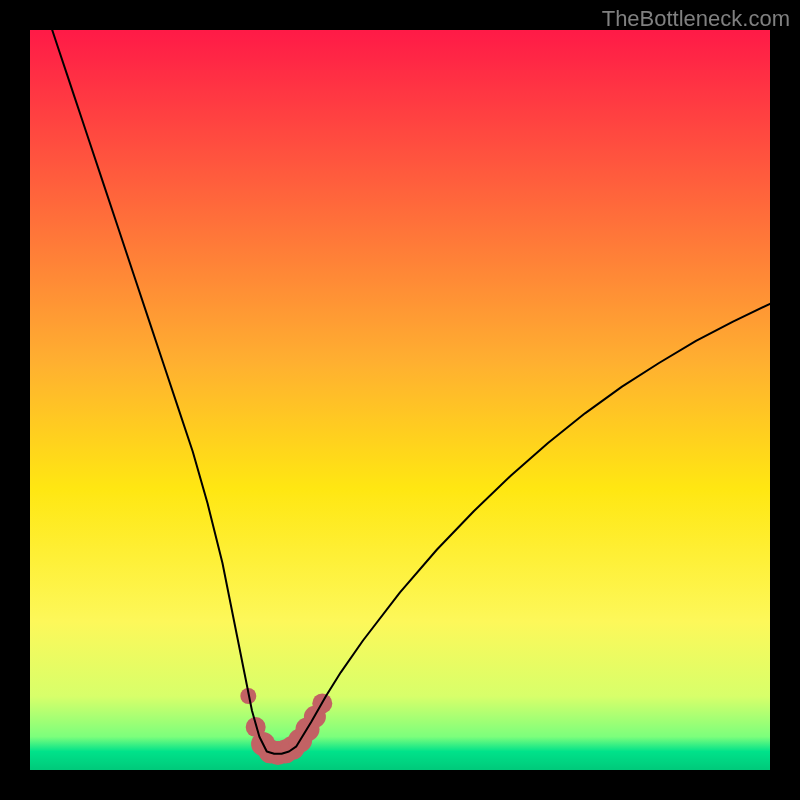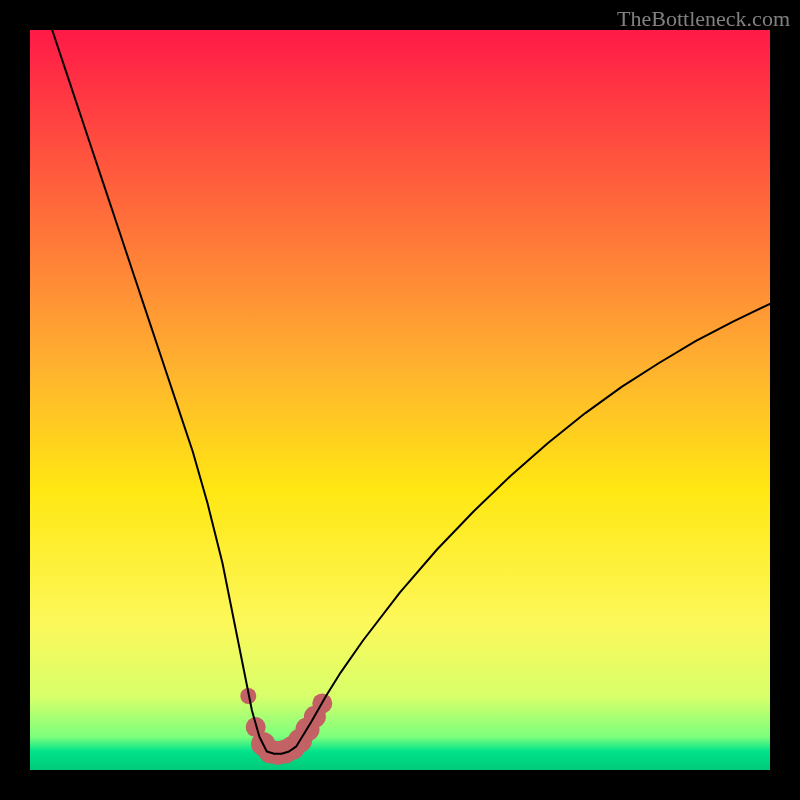--- a/index.html
+++ b/index.html
@@ -25,21 +25,21 @@
     top: 30px;
     width: 740px;
     height: 740px;
   }
   .watermark {
     position: absolute;
     right: 10px;
     top: 6px;
     font-size: 22px;
     color: #808080;
-    font-family: Liberation Serif, serif;
+    font-family: Liberation Sans, sans-serif;
     letter-spacing: 0px;
     font-weight: 500;
   }
   svg {
     display: block;
   }
 </style>
 </head>
 <body>
 

